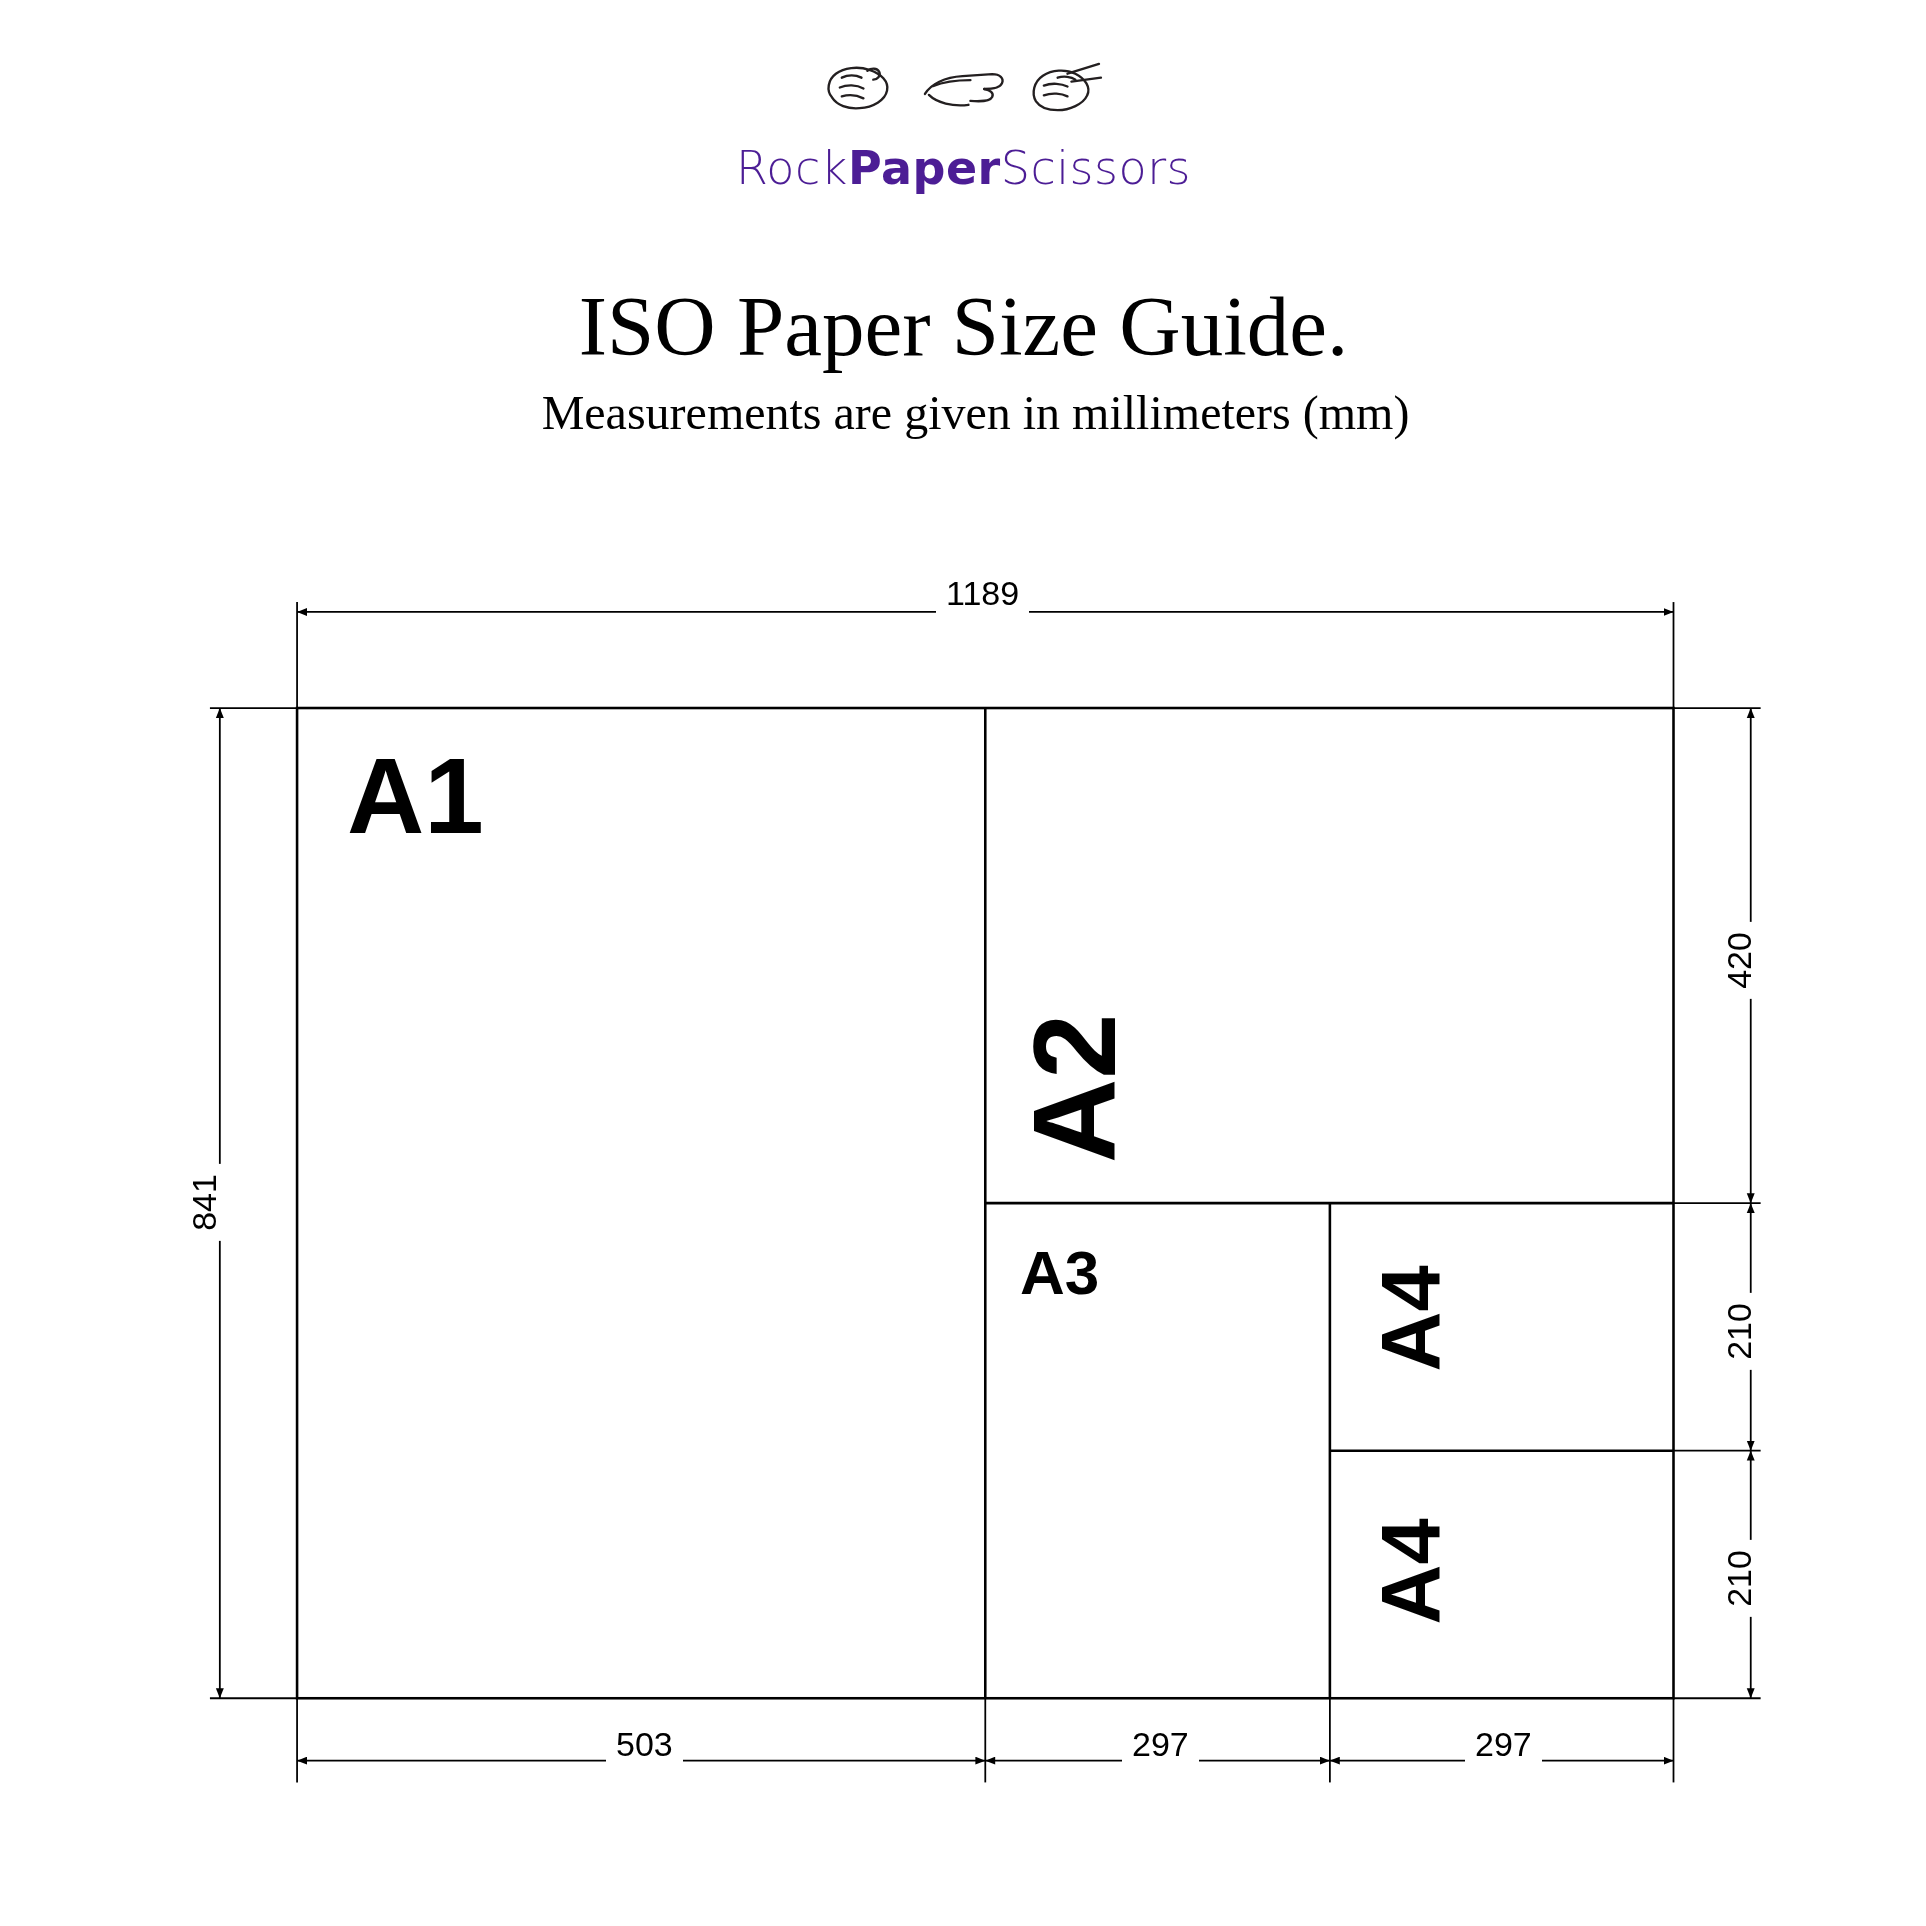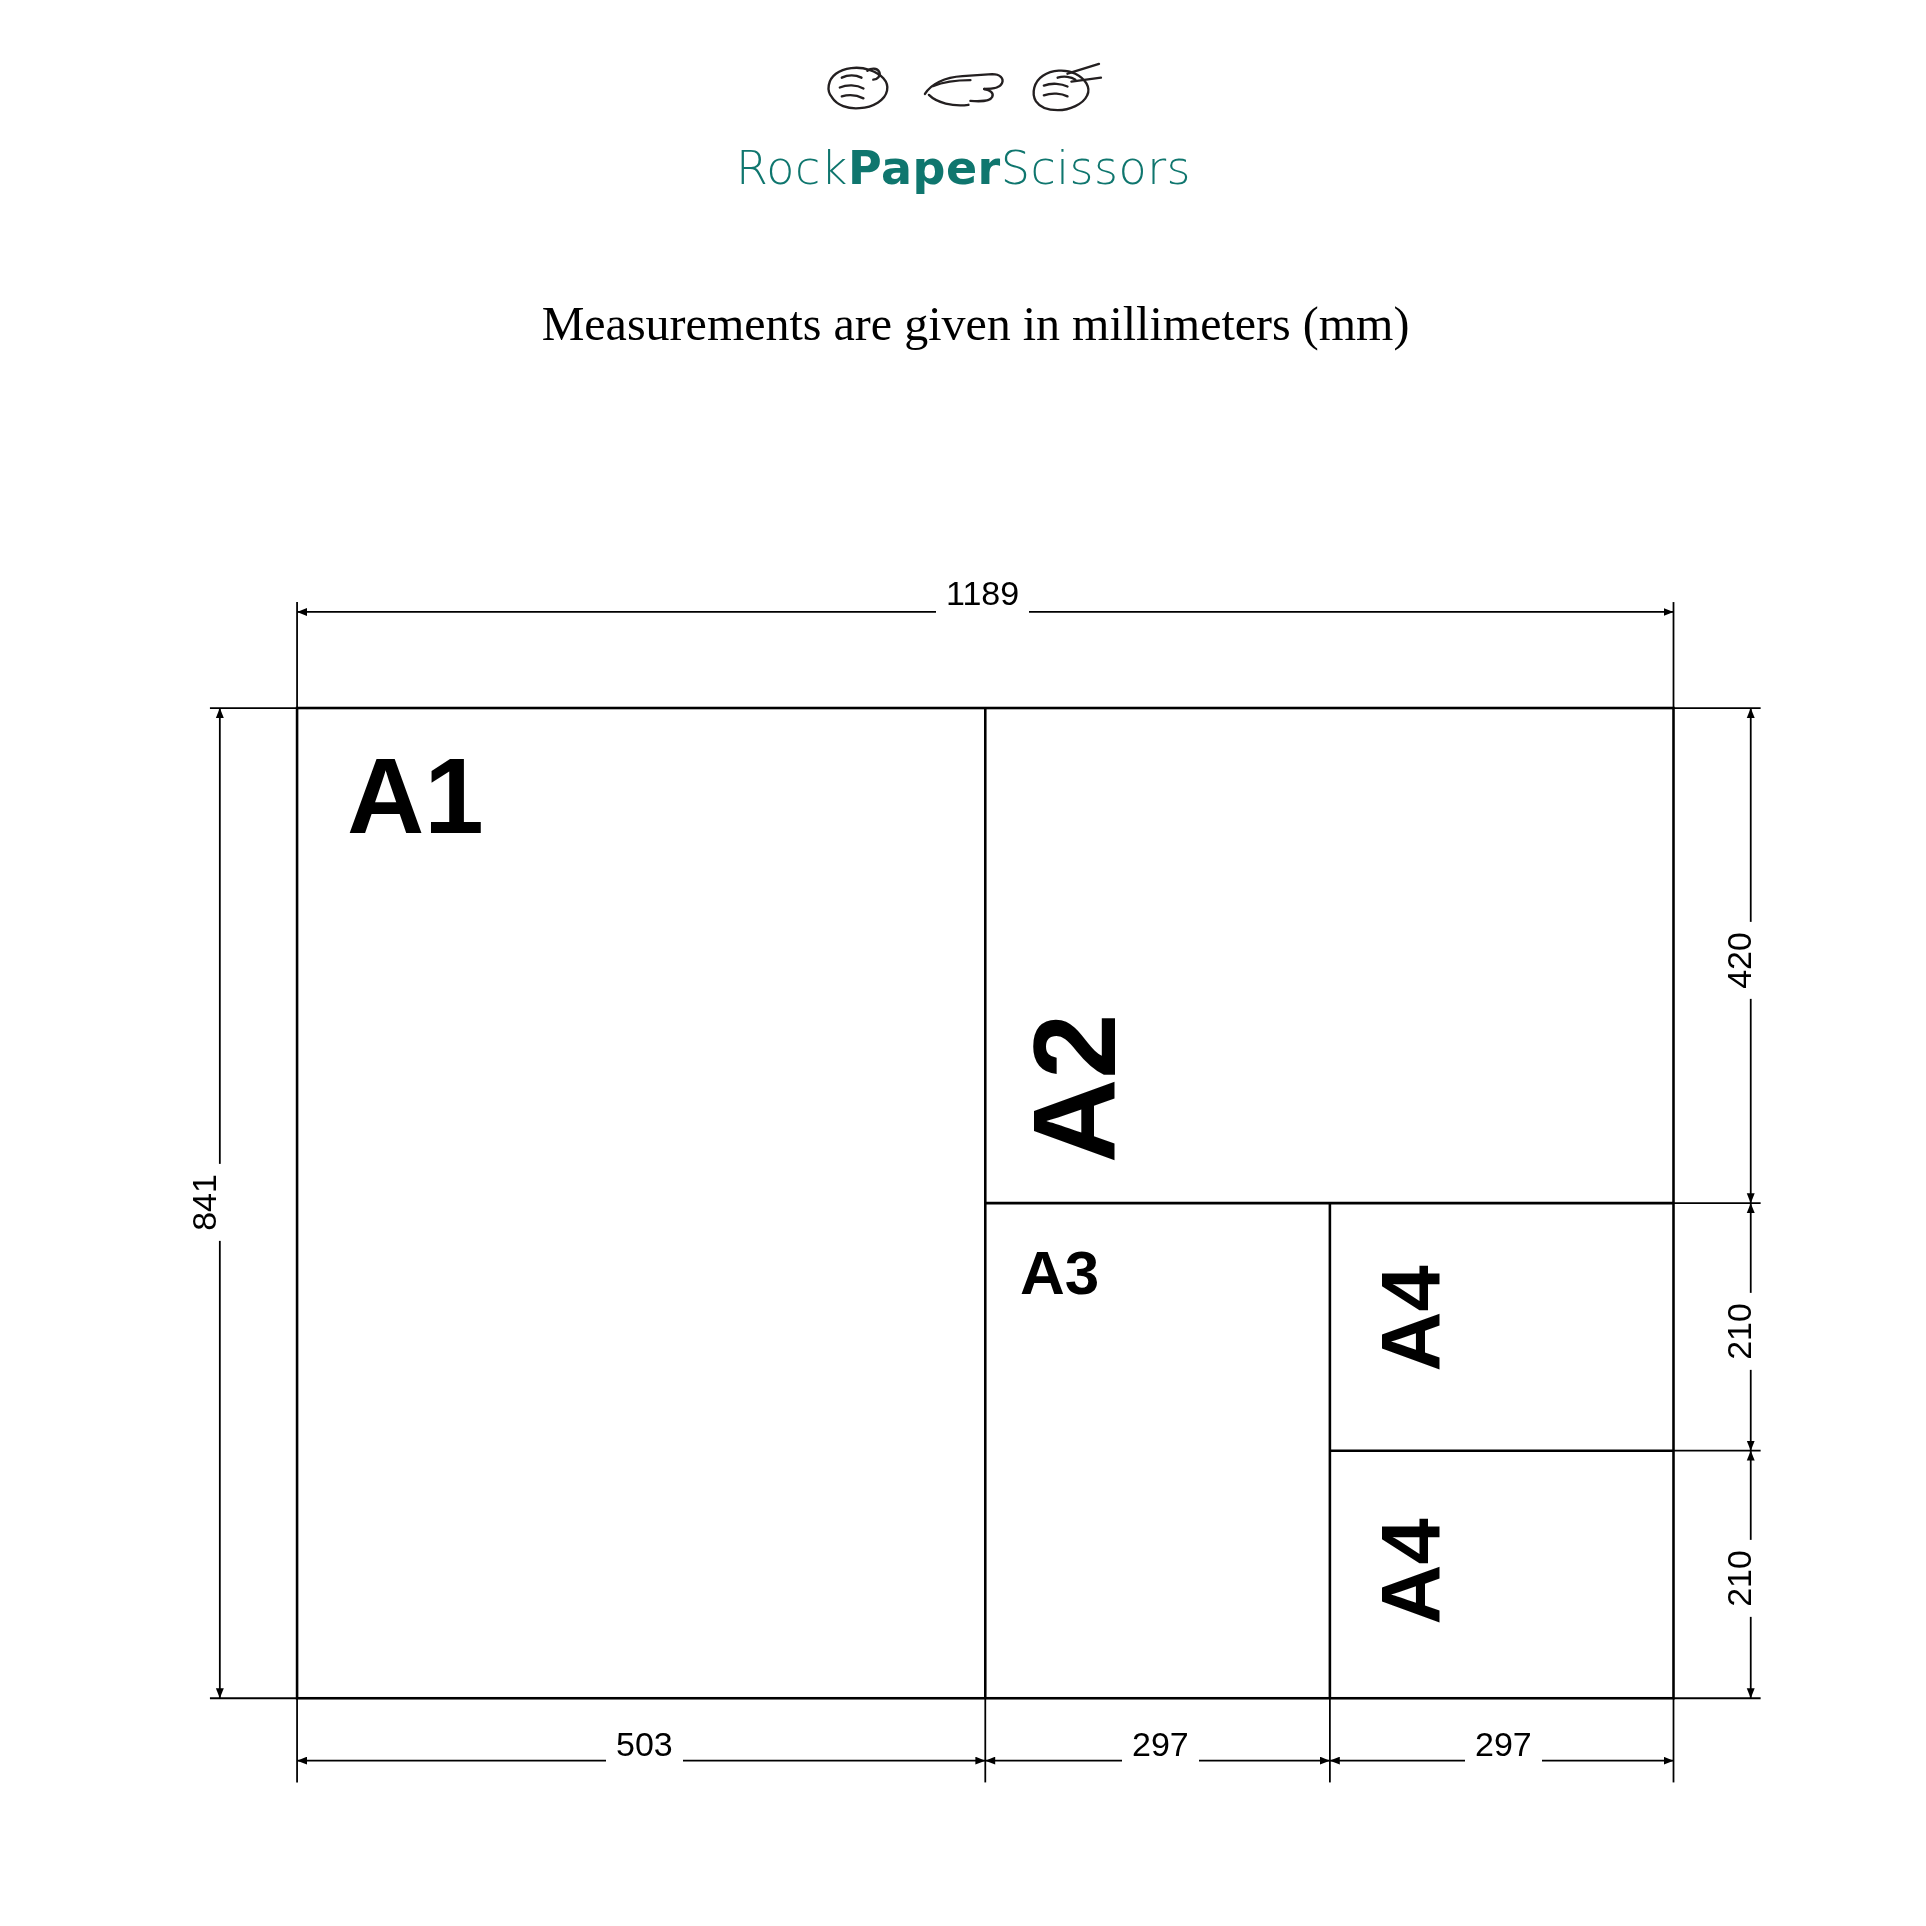--- a/index.html
+++ b/index.html
@@ -29,21 +29,21 @@
     display: flex;
     justify-content: center;
     align-items: center;
     gap: 22px;
   }
   #brand-name {
     margin-top: 18px;
     font-family: "DejaVu Sans", sans-serif;
     font-size: 46px;
     letter-spacing: 0.5px;
-    color: #0f766e;
+    color: #4c1d95;
     white-space: nowrap;
   }
   #brand-name .light { font-weight: 300; }
   #brand-name .bold  { font-weight: 700; }
 
   #title-block {
     position: absolute;
     top: 282px;
     left: 0;
     width: 100%;
@@ -127,20 +127,21 @@
         <path d="M16 38 C24 35, 34 36, 40 39"></path>
       </g>
     </svg>
   </div>
   <div id="brand-name">
     <span class="light">Rock</span><span class="bold">Paper</span><span class="light">Scissors</span>
   </div>
 </div>
 
 <div id="title-block">
+  <div id="main-title">ISO Paper Size Guide.</div>
   <div id="subtitle">Measurements are given in millimeters (mm)</div>
 </div>
 
 <div id="diagram">
 
   <svg width="1927" height="1927" viewBox="0 0 1946 1946" style="position:absolute;left:0;top:0;">
     <defs>
       <marker id="arrEnd" markerWidth="12" markerHeight="12" refX="10" refY="4" orient="auto" markerUnits="userSpaceOnUse">
         <path d="M0,0 L10,4 L0,8 z" fill="#000"></path>
       </marker>

